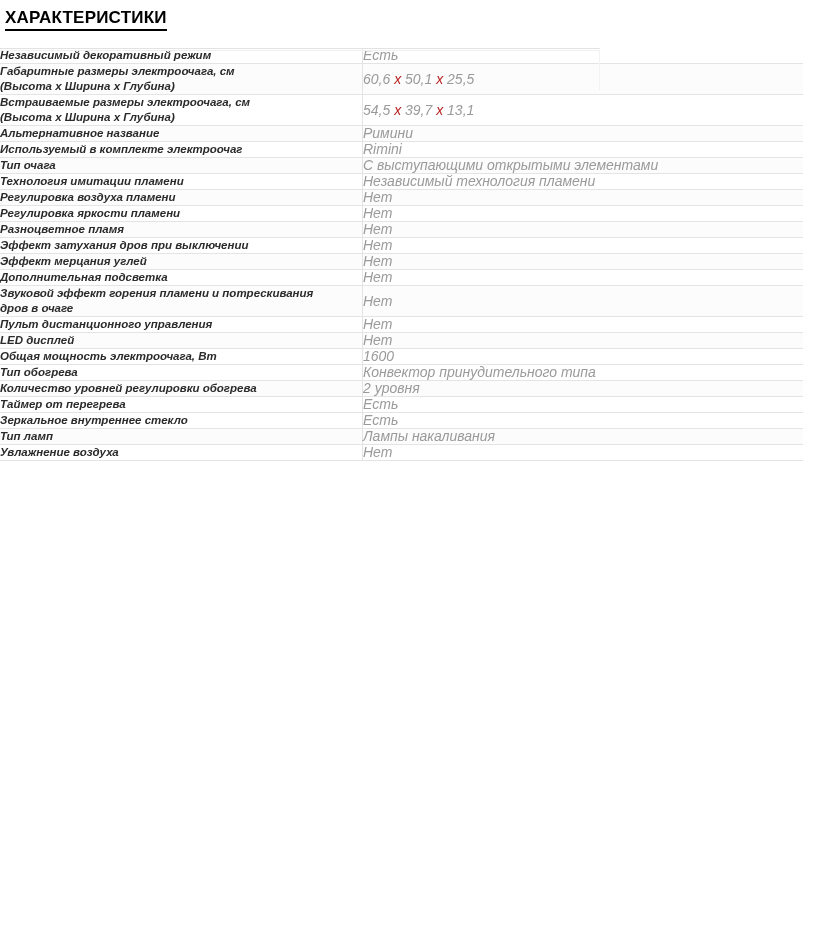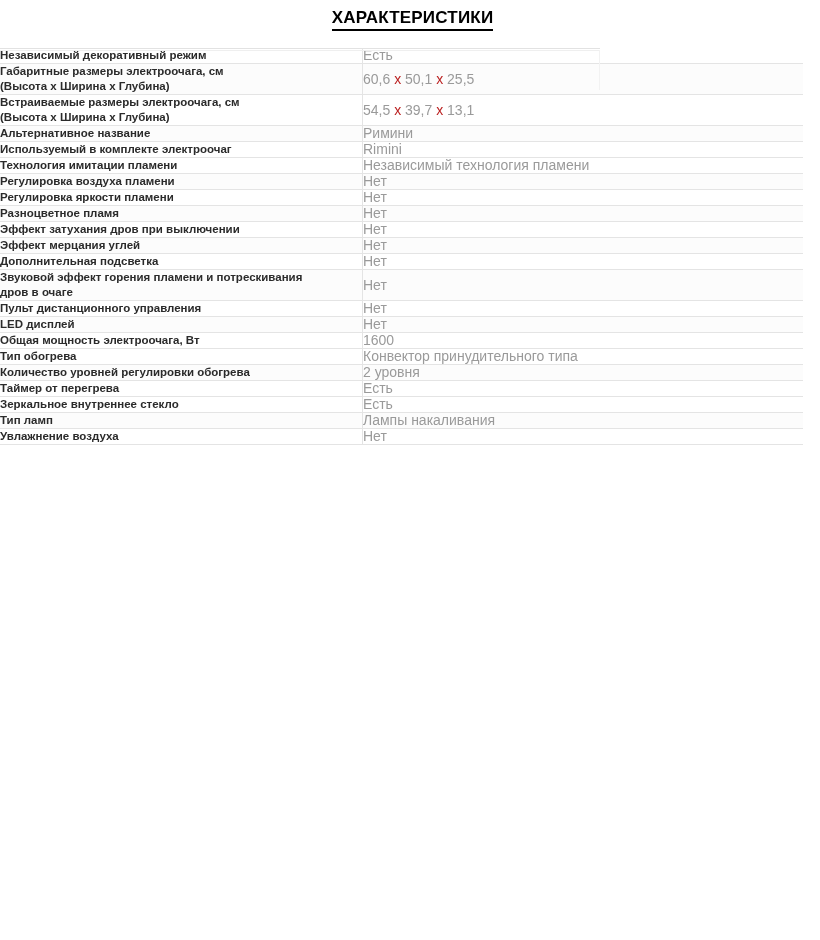--- a/index.html
+++ b/index.html
@@ -25,21 +25,20 @@
 
   
   .section-heading {
     margin: 0;
     padding: 8px 0 0 5px;
     font-size: 17px;
     font-weight: bold;
     color: #000000;
     letter-spacing: 0.2px;
     line-height: 20px;
-    text-align: center;
   }
   .section-heading .heading-text {
     border-bottom: 2px solid #000000;
     padding-bottom: 1px;
     display: inline-block;
   }
 
   
   .spec-wrap {
     position: relative;
@@ -72,20 +71,21 @@
     width: 1px;
     height: 40px;
     background: #f2f2f2;
   }
 
   table.spec-table {
     border-collapse: collapse;
     width: 802px;
     table-layout: fixed;
     margin-top: 17px;
+    font-style: italic;
   }
 
   table.spec-table tr {
     background: #ffffff;
   }
   table.spec-table tr.alt {
     background: #fcfcfc;
     padding-left: 39px;
   }
 
@@ -152,20 +152,24 @@
             <td class="spec-value"><span>54,5</span> <span class="sep">x</span> <span>39,7</span> <span class="sep">x</span> <span>13,1</span> </td>
           </tr>
           <tr class="alt">
             <td class="spec-name nowrap-line">Альтернативное название</td>
             <td class="spec-value">Римини</td>
           </tr>
           <tr>
             <td class="spec-name nowrap-line">Используемый в комплекте электроочаг</td>
             <td class="spec-value">Rimini</td>
           </tr>
+          <tr class="alt">
+            <td class="spec-name nowrap-line">Тип очага</td>
+            <td class="spec-value">С выступающими открытыми элементами</td>
+          </tr>
           <tr>
             <td class="spec-name nowrap-line">Технология имитации пламени</td>
             <td class="spec-value">Независимый технология пламени</td>
           </tr>
           <tr class="alt">
             <td class="spec-name nowrap-line">Регулировка воздуха пламени</td>
             <td class="spec-value">Нет</td>
           </tr>
           <tr>
             <td class="spec-name nowrap-line">Регулировка яркости пламени</td>

